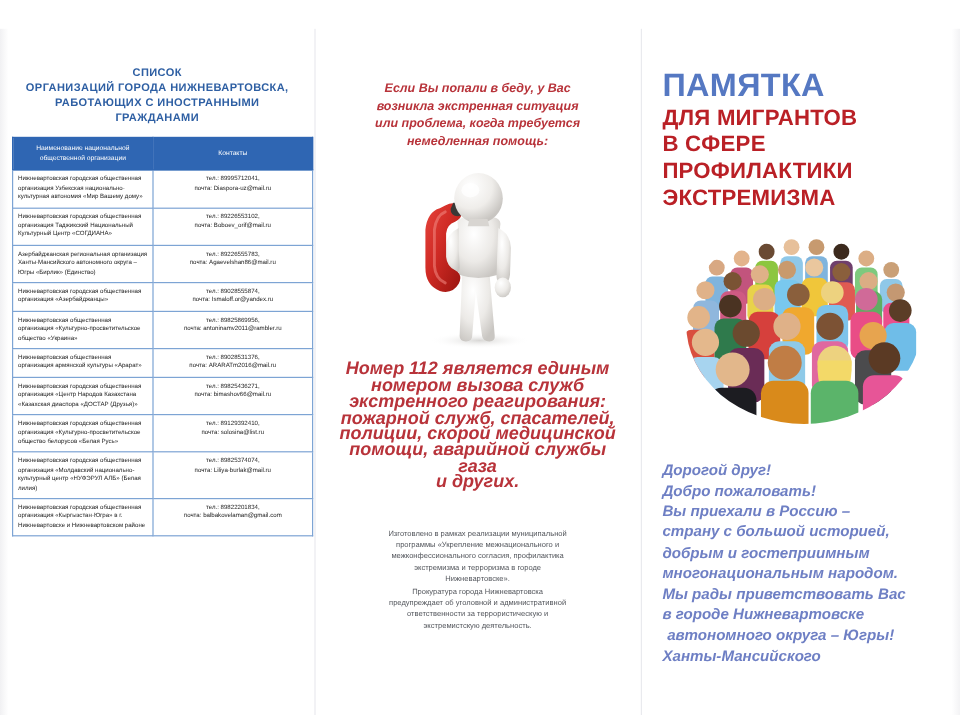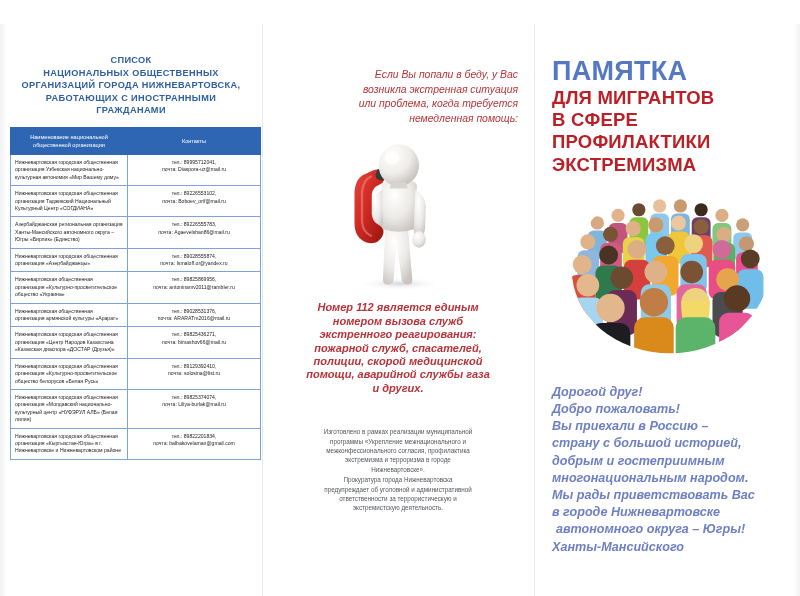--- a/index.html
+++ b/index.html
@@ -110,38 +110,37 @@
   
   .panel-mid {
     width: 272px;
     padding: 44px 16px 0 16px;
     box-sizing: border-box;
     text-align: center;
   }
   .mid-call {
     color: #b8333a;
     font-style: italic;
-    font-weight: normal;
+    font-weight: bold;
     font-size: 10.4px;
     line-height: 14.6px;
     margin: 0;
-    text-align: right;
   }
   .mid-call .ml { display: block; }
 
   .figure-112 {
     position: relative;
     height: 165px;
     margin: 4px 0 0 0;
   }
   .mid-info {
     color: #b8333a;
     font-style: italic;
     font-weight: bold;
-    font-size: 11px;
+    font-size: 15px;
     line-height: 13.4px;
     margin: 6px 0 0 0;
   }
   .mid-info .ml { display: block; }
 
   .mid-fine {
     color: #53565c;
     font-size: 6.3px;
     line-height: 9.4px;
     margin: 32px 0 0 0;
@@ -200,21 +199,20 @@
   <div class="fold f1"></div>
   <div class="fold f2"></div>
   <div class="edge-shade-left"></div>
   <div class="edge-shade-right"></div>
   <div class="edge-shade-bottom"></div>
 
   <div class="panel-left">
 
     <div class="list-heading">
       <span class="hl">СПИСОК</span>
-      <span class="hl">НАЦИОНАЛЬНЫХ ОБЩЕСТВЕННЫХ</span>
       <span class="hl">ОРГАНИЗАЦИЙ ГОРОДА НИЖНЕВАРТОВСКА,</span>
       <span class="hl">РАБОТАЮЩИХ С ИНОСТРАННЫМИ</span>
       <span class="hl">ГРАЖДАНАМИ</span>
     </div>
 
     <table class="orgs">
       <thead>
         <tr>
           <th class="c-name">Наименование национальной общественной организации</th>
           <th class="c-contact">Контакты</th>

